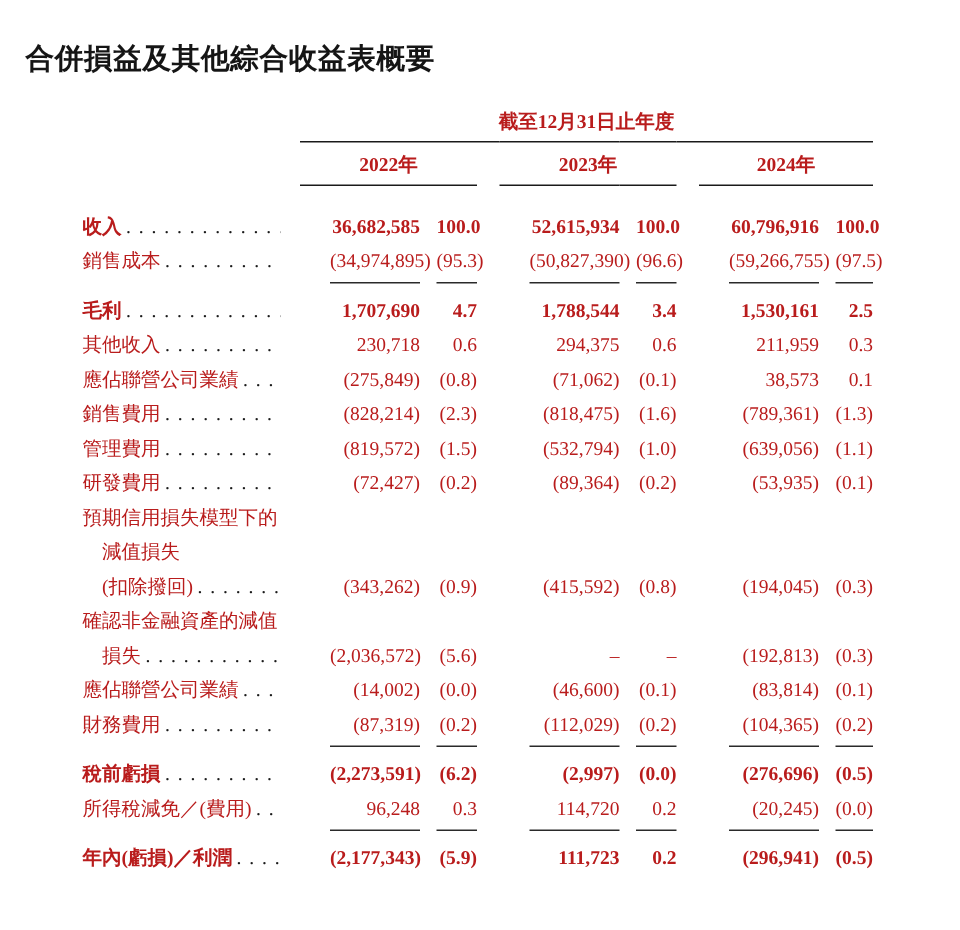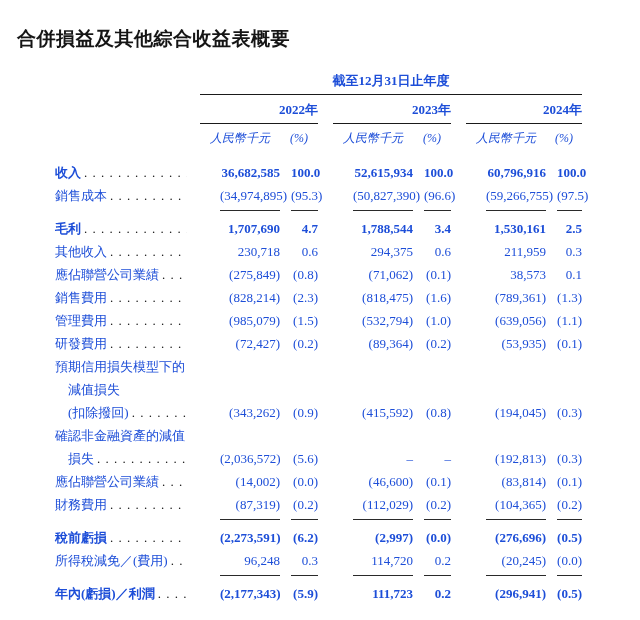--- a/index.html
+++ b/index.html
@@ -20,41 +20,41 @@
     font-weight: bold;
     letter-spacing: 0.5px;
     color: #151515;
   }
   table.fin {
     border-collapse: collapse;
     table-layout: fixed;
     margin: 20px 0 0 55px;
     width: 527px;
     font-size: 13px;
-    color: #1d4ed8;
+    color: #b91c1c;
   }
   col.c-label  { width: 145px; }
   col.c-amount { width: 80px; }
   col.c-pct    { width: 38px; }
   col.c-gap    { width: 15px; }
   col.c-pct-last { width: 36px; }
 
   td { padding: 0; vertical-align: bottom; }
 
   
   tr.h1 td.span-all {
     text-align: center;
     font-weight: bold;
     font-size: 13px;
     padding-bottom: 5px;
     line-height: 17px;
     border-bottom: 1.5px solid #1a1a1a;
   }
   tr.h2 td.yearcell {
-    text-align: right;
+    text-align: center;
     font-weight: bold;
     font-size: 13px;
     padding: 6px 0 5px 0;
     line-height: 17px;
     border-bottom: 1px solid #1a1a1a;
   }
   tr.h3 td {
     padding-top: 6px;
     line-height: 16px;
     font-size: 12px;
@@ -125,31 +125,20 @@
     <td class="span-all" colspan="8">截至12月31日止年度</td>
   </tr>
   <tr class="h2">
     <td></td>
     <td class="yearcell" colspan="2">2022年</td>
     <td></td>
     <td class="yearcell" colspan="2">2023年</td>
     <td></td>
     <td class="yearcell" colspan="2">2024年</td>
   </tr>
-  <tr class="h3">
-    <td></td>
-    <td class="unitcell">人民幣千元</td>
-    <td class="pcthead">(%)</td>
-    <td></td>
-    <td class="unitcell">人民幣千元</td>
-    <td class="pcthead">(%)</td>
-    <td></td>
-    <td class="unitcell">人民幣千元</td>
-    <td class="pcthead">(%)</td>
-  </tr>
   <tr class="spacer">
         <td colspan="9"></td>
       </tr>
   </tbody>
     <tbody>
       <tr class="bold">
         <td class="lbl">
           <div class="lline">
             <span>收入</span>
             <span class="dots"></span>
@@ -317,21 +306,21 @@
         </td>
       </tr>
       <tr>
         <td class="lbl">
           <div class="lline">
             <span>管理費用</span>
             <span class="dots"></span>
           </div>
         </td>
         <td class="num acol">
-          <span class="cv">(985,079)</span>
+          <span class="cv">(819,572)</span>
         </td>
         <td class="num pcol">
           <span class="cv">(1.5)</span>
         </td>
         <td></td>
         <td class="num acol">
           <span class="cv">(532,794)</span>
         </td>
         <td class="num pcol">
           <span class="cv">(1.0)</span>

